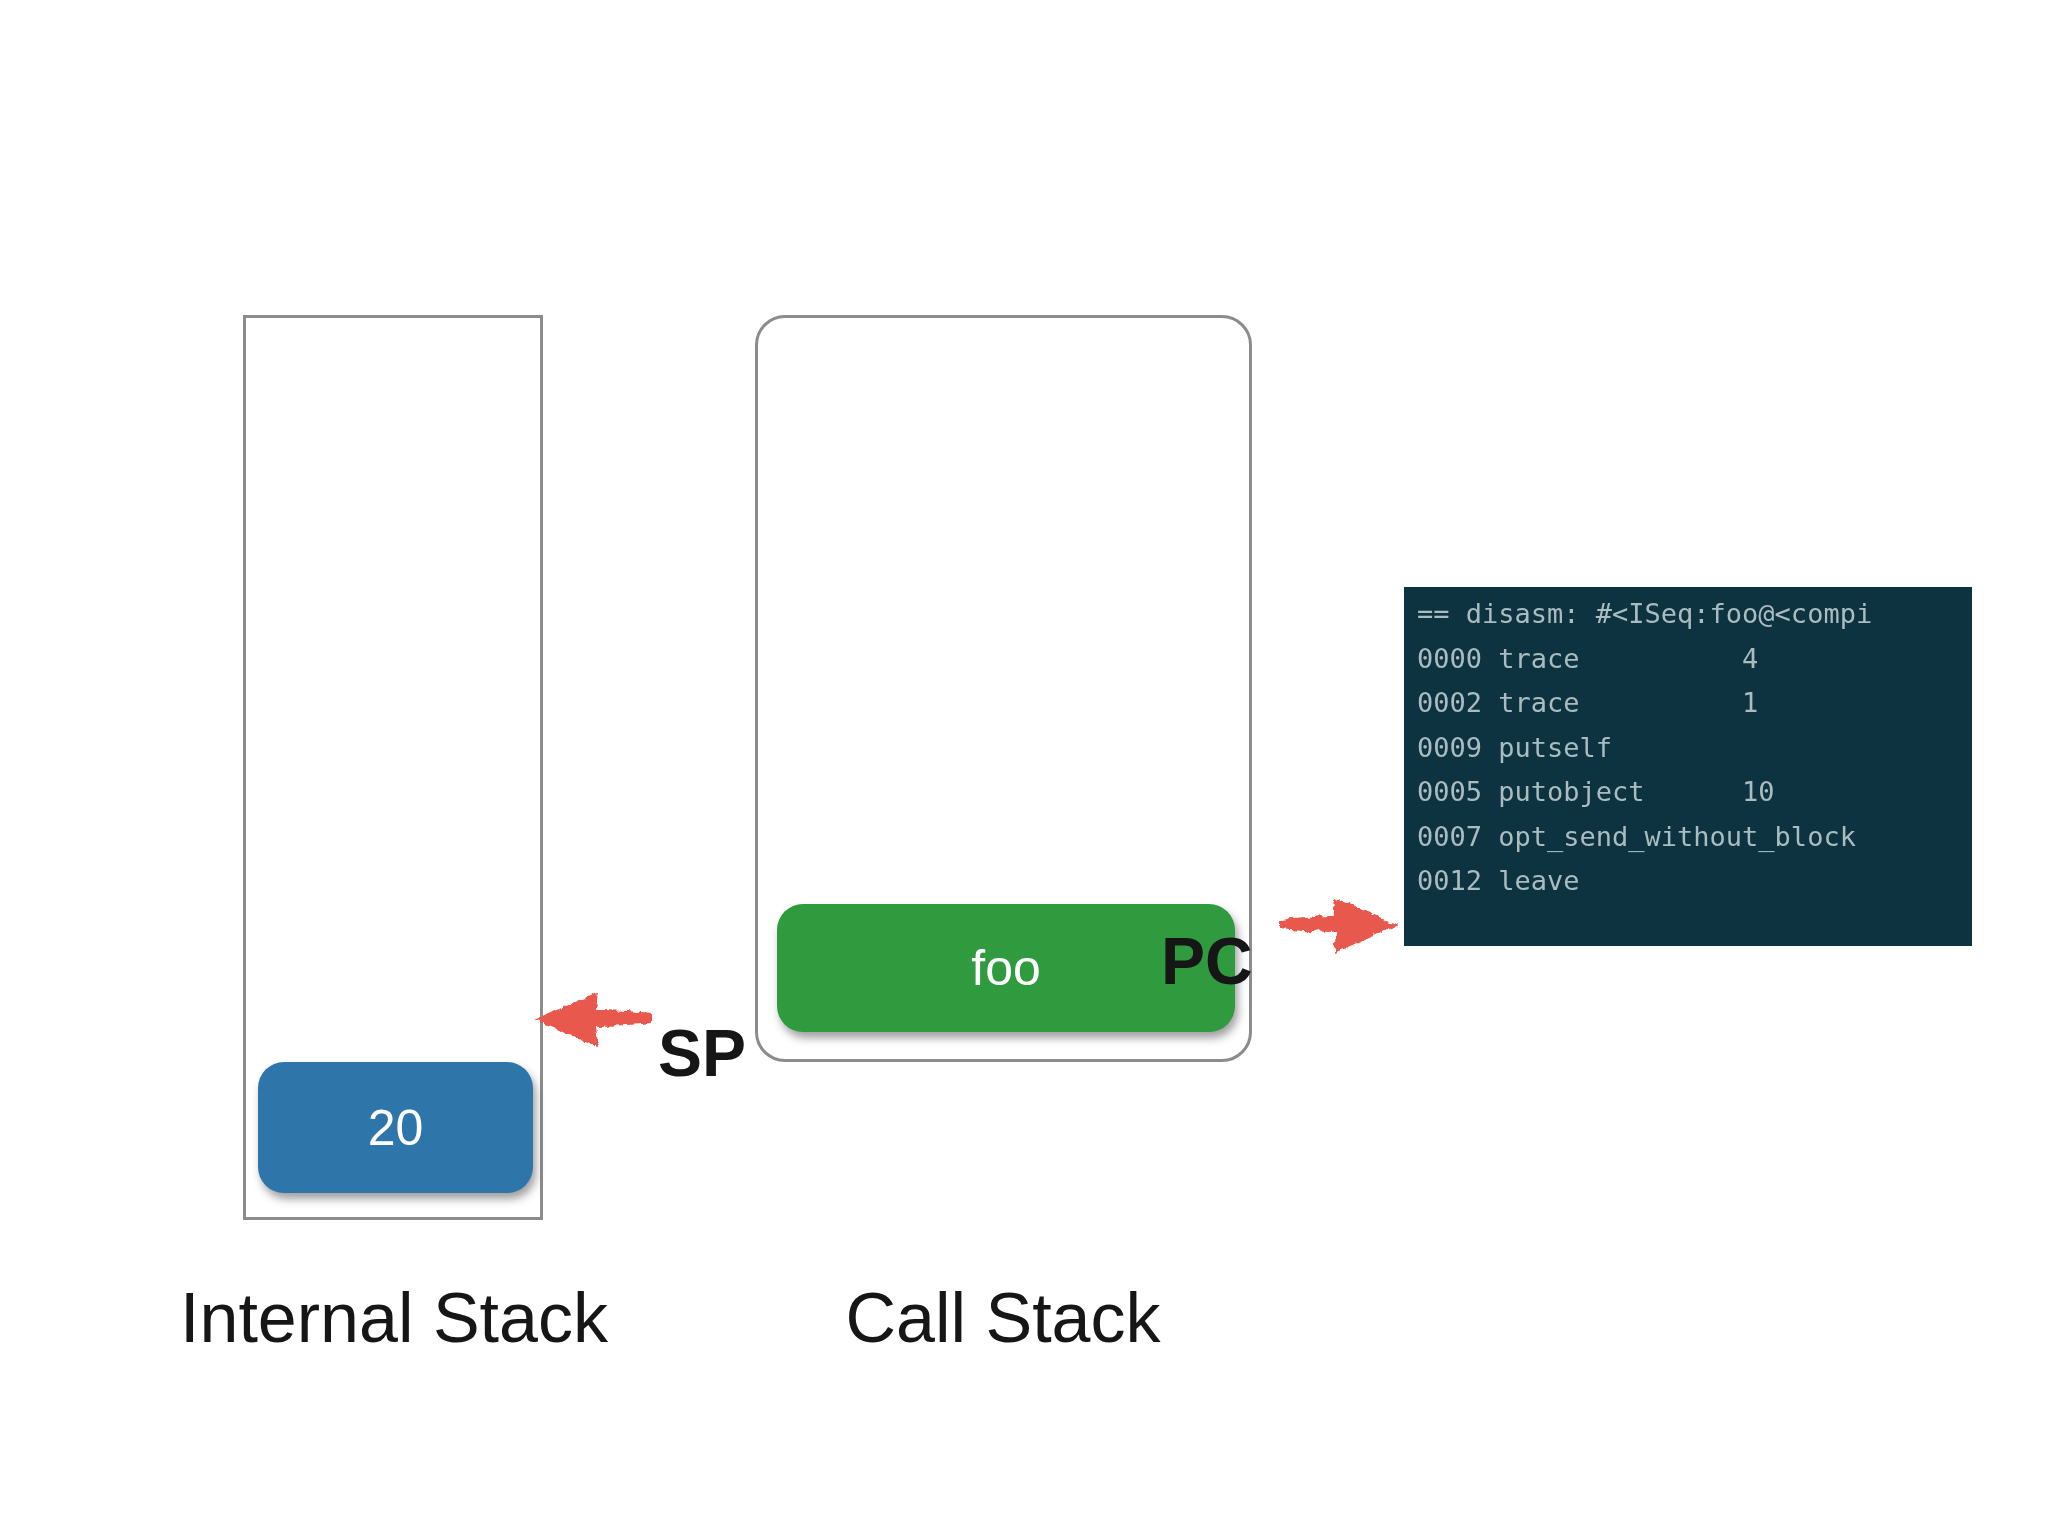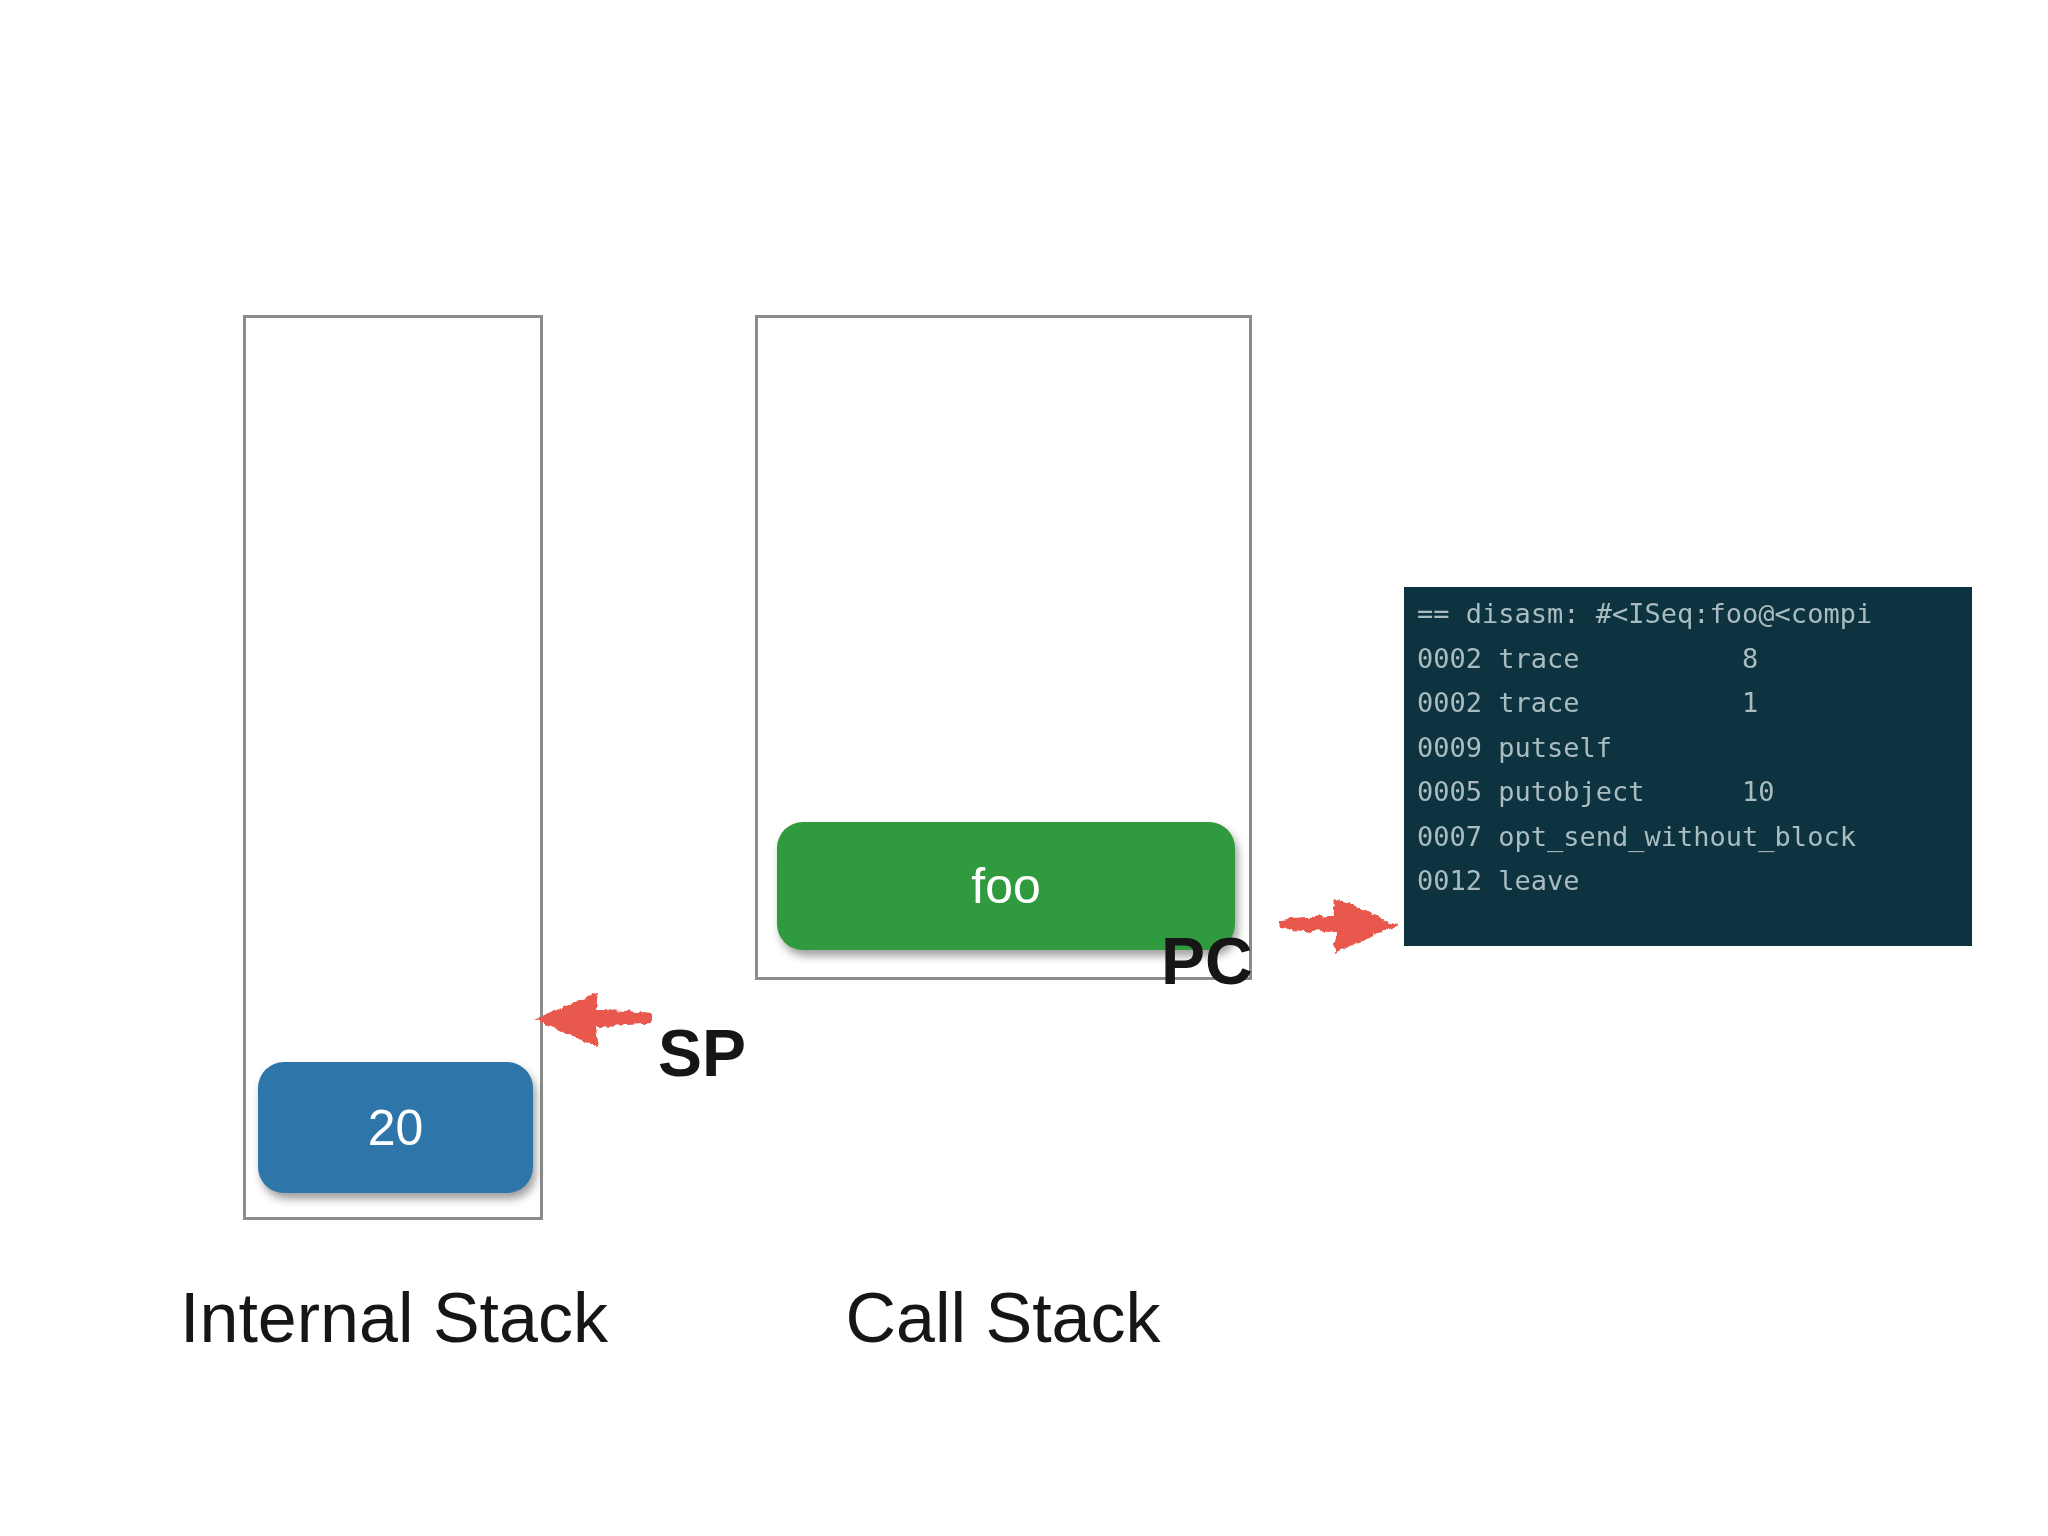--- a/index.html
+++ b/index.html
@@ -10,21 +10,21 @@
     overflow:hidden;
     font-family:"Liberation Sans", sans-serif;
   }
   .stack-box{
     position:absolute;
     box-sizing:border-box;
     border:3px solid var(--box-border,#8c8c8c);
     background:#ffffff;
   }
   #internal-stack{left:243px;top:315px;width:300px;height:905px;}
-  #call-stack{left:755px;top:315px;width:497px;height:665px;}
+  #call-stack{left:755px;top:315px;width:497px;height:747px;border-radius:30px;}
   .stack-item{
     position:absolute;
     border-radius:26px;
     color:#ffffff;
     display:flex;align-items:center;justify-content:center;
     font-size:50px;
     box-shadow:3px 6px 9px rgba(45,45,45,0.45);
   }
   #item-20{left:12px;bottom:24px;width:275px;height:131px;background:var(--stack-item-blue,#2e76a9);}
   #item-foo{left:19px;bottom:27px;width:458px;height:128px;background:var(--stack-item-green,#2f9b3e);}
@@ -97,19 +97,19 @@
 </svg>
 <div class="ptr-label" id="sp-label">SP</div>
 
 <div class="ptr-label" id="pc-label">PC</div>
 <svg class="arrow-svg" id="pc-arrow" width="136" height="84" viewBox="0 0 136 84">
   <path d="M8,33 C30,31 48,30 64,30 L62,12 L126,39 L62,67 L64,46 C46,46 26,45 8,43 Z" style="fill:var(--arrow-red,#e8584e)" filter="url(#rough)"></path>
 </svg>
 
 <div id="terminal">
   <div class="tline">== disasm: #&lt;ISeq:foo@&lt;compi</div>
-  <div class="tline">0002 trace          8</div>
+  <div class="tline">0000 trace          4</div>
   <div class="tline">0002 trace          1</div>
   <div class="tline">0009 putself</div>
   <div class="tline">0005 putobject      10</div>
   <div class="tline">0007 opt_send_without_block</div>
   <div class="tline">0012 leave</div>
 </div>
 
 </body></html>

